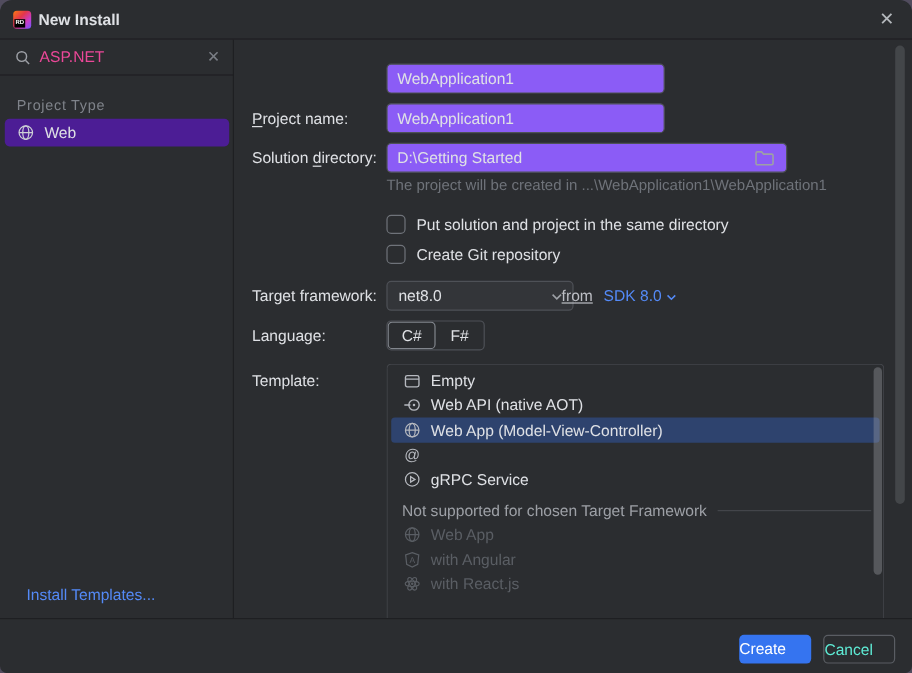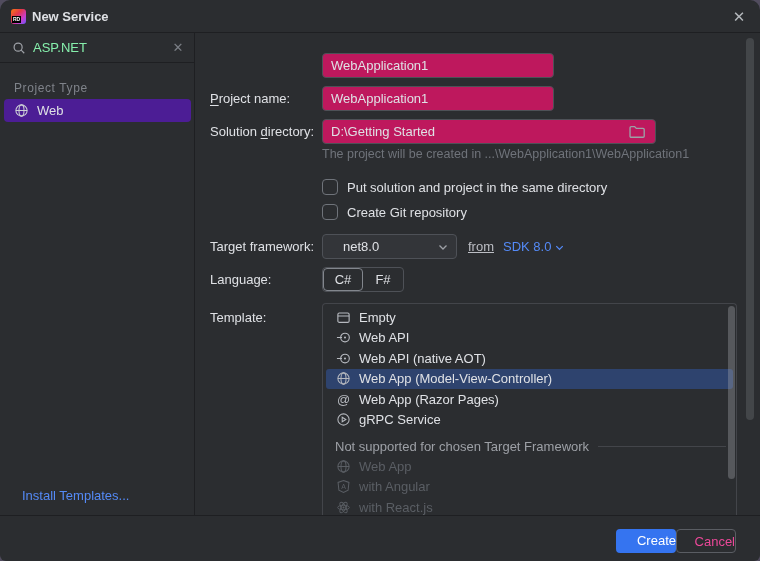--- a/index.html
+++ b/index.html
@@ -17,43 +17,43 @@
                   color:#fff; font-size:5px; font-weight:bold; line-height:7px; text-align:center; }
   .win-title { position:absolute; left:32px; top:0; line-height:33px; font-weight:600; color:#DFE1E5; }
   .win-close { position:absolute; right:12px; top:8px; width:18px; height:18px; color:#B4B8BC;
                font-size:15px; line-height:18px; text-align:center; cursor:pointer; }
 
   
   .sidebar { position:absolute; left:0; top:33px; width:195px; height:482px;
              border-right:1px solid #1E1F22; }
   .searchrow { position:absolute; left:0; top:0; width:195px; height:30px; border-bottom:1px solid #1E1F22; }
   .search-icon { position:absolute; left:12px; top:8px; width:14px; height:14px; color:#9DA0A6; }
-  .search-text { position:absolute; left:33px; top:0; line-height:30px; color:#86efac; }
+  .search-text { position:absolute; left:33px; top:0; line-height:30px; color:#ec4899; }
   .clear-icon { position:absolute; right:10px; top:8px; width:14px; height:14px; color:#7A7E85;
                 font-size:13px; line-height:14px; text-align:center; cursor:pointer; }
   .section-label { position:absolute; left:14px; top:48px; font-size:12px; color:#7F838A; letter-spacing:.6px; }
   .side-item { position:absolute; left:4px; top:66px; width:187px; height:23px; background:#4c1d95;
                border-radius:4px; display:flex; align-items:center; padding-left:10px; gap:8px; cursor:pointer; }
   .side-item svg { width:15px; height:15px; color:#CDD0D6; flex:none; }
   .install-link { position:absolute; left:22px; bottom:12px; color:#548AF7; cursor:pointer; }
 
   
   .main { position:absolute; left:196px; top:33px; width:564px; height:482px; }
   .flabel { position:absolute; left:14px; height:25px; line-height:25px; color:#DFE1E5; }
   .flabel .mn { text-decoration:underline; text-underline-offset:2px; }
-  .tinput { position:absolute; left:126px; height:25px; background:#be185d; border:1px solid #4E5157;
+  .tinput { position:absolute; left:126px; height:25px; background:#8b5cf6; border:1px solid #4E5157;
             border-radius:4px; color:#DFE1E5; font:13px "Liberation Sans",sans-serif; padding:0 8px; outline:none; }
   .folder-btn { position:absolute; left:432px; top:90px; width:18px; height:18px; color:#9DA0A6; cursor:pointer; }
   .hint { position:absolute; left:126px; top:114px; font-size:12.5px; color:#6F737A; }
 
   .checkrow { position:absolute; left:126px; height:18px; display:flex; align-items:center; gap:9px; cursor:pointer; }
   .checkbox { width:16px; height:16px; border:1.5px solid #6F737A; border-radius:4px; background:transparent; flex:none; }
 
-  .dropdown { position:absolute; left:126px; top:201px; width:135px; height:25px; background:#333539;
-              border:1px solid #4E5157; border-radius:4px; line-height:23px; padding-left:20px; cursor:pointer; }
+  .dropdown { position:absolute; left:126px; top:201px; width:156px; height:25px; background:#333539;
+              border:1px solid #4E5157; border-radius:4px; line-height:23px; padding-left:9px; cursor:pointer; }
   .dropdown .chev { position:absolute; right:7px; top:6px; width:12px; height:12px; color:#9DA0A6; }
   .from-label { position:absolute; left:272px; top:201px; line-height:25px; color:#BCBEC4;text-decoration:underline; }
   .sdk-link { position:absolute; left:307px; top:201px; line-height:25px; color:#548AF7; cursor:pointer;
               display:flex; align-items:center; gap:3px; }
   .sdk-link .chev { width:11px; height:11px; margin-top:2px; }
 
   .seg-group { position:absolute; left:126px; top:234px; height:25px; display:flex;
                border:1px solid #4E5157; border-radius:4px; overflow:hidden; }
   .seg { width:40px; height:23px; line-height:23px; text-align:center; color:#DFE1E5; cursor:pointer; }
   .seg.sel { outline:1px solid #82868D; outline-offset:-1px; border-radius:4px; }
@@ -72,36 +72,36 @@
 
   
   .list-scroll { position:absolute; right:1px; top:2px; width:7px; height:173px;
                  background:rgba(166,170,175,.35); border-radius:4px; }
   .main-scroll { position:absolute; right:6px; top:5px; width:8px; height:382px;
                  background:rgba(166,170,175,.20); border-radius:4px; }
 
   
   .footer { position:absolute; left:0; bottom:0; width:760px; height:46px; border-top:1px solid #1E1F22; }
   .btn { position:absolute; top:13px; height:24px; width:60px; border-radius:4px; font:13px "Liberation Sans",sans-serif;
-         text-align:right; line-height:24px; cursor:pointer; }
+         text-align:left; line-height:24px; cursor:pointer; }
   .btn.primary { right:84px; background:#3574F0; color:#FFFFFF; border:none; }
-  .btn.secondary { right:24px; background:transparent; color:#ec4899; border:1px solid #5A5D63;margin-left:27px; }
+  .btn.secondary { right:14px; background:transparent; color:#5eead4; border:1px solid #5A5D63;margin-left:27px; }
 
   svg { display:block; }
 </style>
 </head>
 <body>
 
 <div class="dialog">
 
   <div class="titlebar">
     <div class="app-logo">
         <span class="rd">RD</span>
       </div>
-    <div class="win-title">New Service</div>
+    <div class="win-title">New Install</div>
     <div class="win-close">✕</div>
   </div>
 
   <div class="sidebar">
     <div class="searchrow">
       <svg class="search-icon" viewBox="0 0 16 16" fill="none" stroke="currentColor" stroke-width="1.4">
         <circle cx="7" cy="7" r="4.6"></circle>
           <path d="M10.5 10.5 L14 14"></path>
       </svg>
       <span class="search-text">ASP.NET</span>
@@ -176,41 +176,32 @@
             <path d="M2 6.4h12"></path>
         </svg>
         <span>Empty</span>
       </div>
       <div class="trow">
         <svg viewBox="0 0 16 16" fill="none" stroke="currentColor" stroke-width="1.2">
           <circle cx="9.6" cy="8" r="4.6"></circle>
             <circle cx="9.6" cy="8" r="1.1" fill="currentColor" stroke="none"></circle>
             <path d="M1 8h5.4"></path>
         </svg>
-        <span>Web API</span>
-      </div>
-      <div class="trow">
-        <svg viewBox="0 0 16 16" fill="none" stroke="currentColor" stroke-width="1.2">
-          <circle cx="9.6" cy="8" r="4.6"></circle>
-            <circle cx="9.6" cy="8" r="1.1" fill="currentColor" stroke="none"></circle>
-            <path d="M1 8h5.4"></path>
-        </svg>
         <span>Web API (native AOT)</span>
       </div>
       <div class="trow sel">
         <svg viewBox="0 0 16 16" fill="none" stroke="currentColor" stroke-width="1.1">
           <circle cx="8" cy="8" r="6"></circle>
             <ellipse cx="8" cy="8" rx="2.7" ry="6"></ellipse>
             <path d="M2 8h12"></path>
         </svg>
         <span>Web App (Model-View-Controller)</span>
       </div>
       <div class="trow">
         <span class="gicon" style="text-align:center">@</span>
-        <span>Web App (Razor Pages)</span>
       </div>
       <div class="trow">
         <svg viewBox="0 0 16 16" fill="none" stroke="currentColor" stroke-width="1.1">
           <circle cx="8" cy="8" r="6"></circle>
             <path d="M6.6 5.6v4.8l3.9-2.4z"></path>
         </svg>
         <span>gRPC Service</span>
       </div>
 
       <div class="tgroup">

